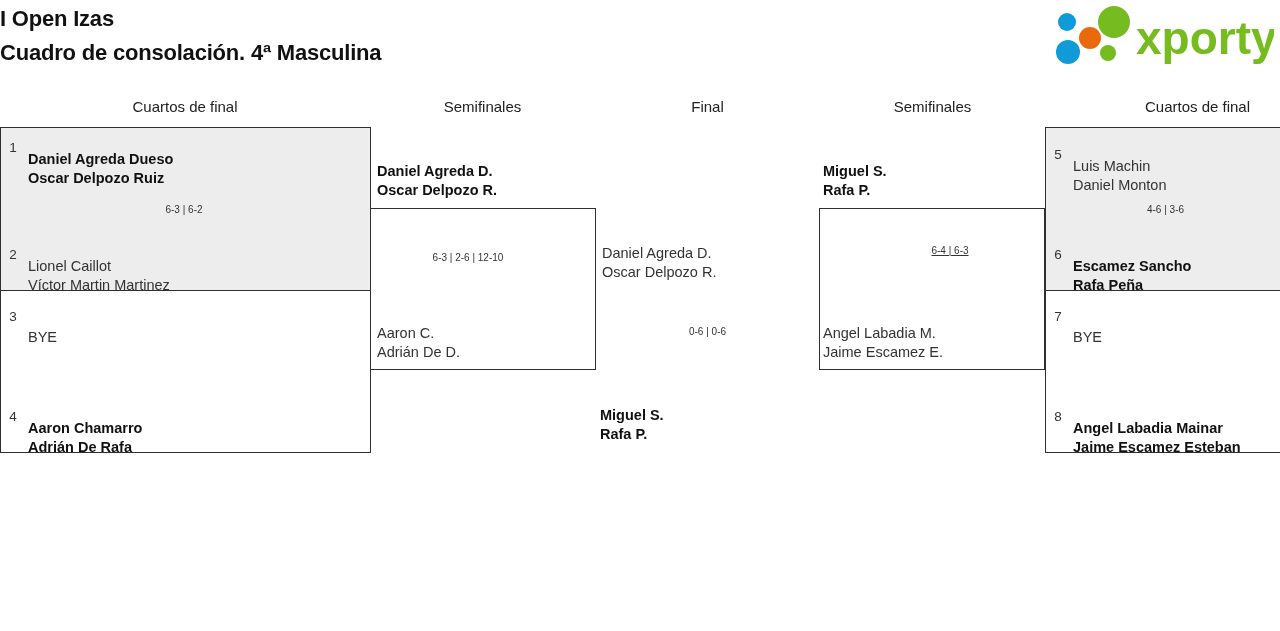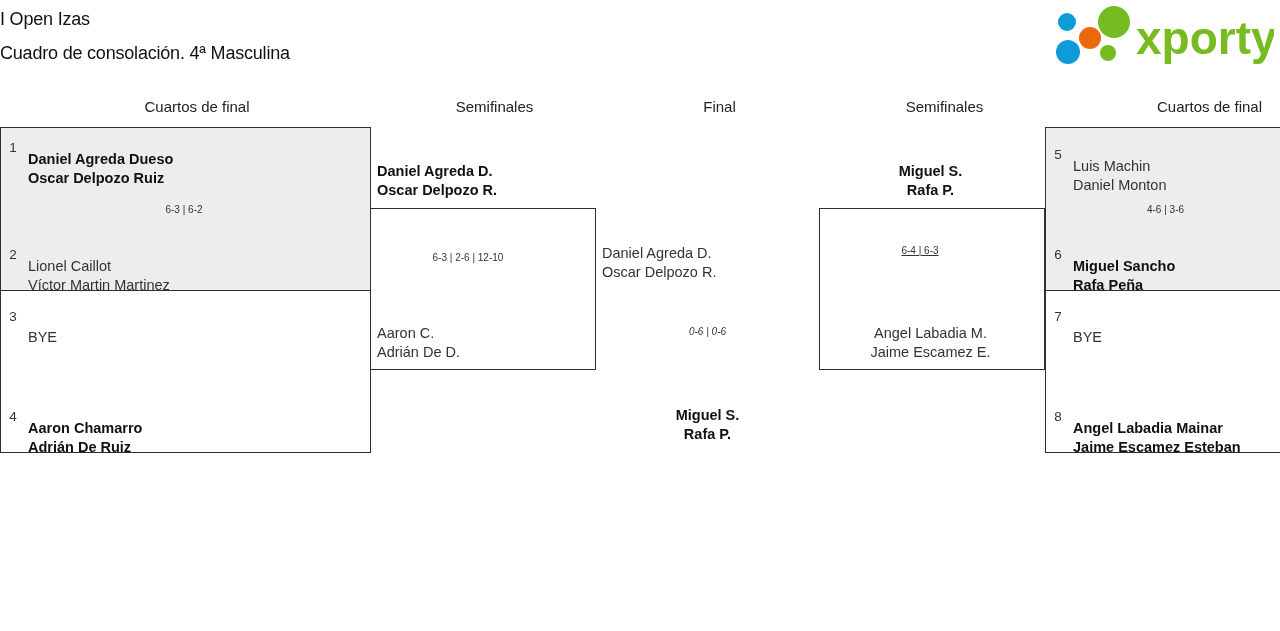--- a/index.html
+++ b/index.html
@@ -35,22 +35,22 @@
 
   .title-block {
     position: absolute;
     left: 0;
     top: 2px;
     width: 900px;
   }
 
   .title-line-1,
   .title-line-2 {
-    font-size: 18px;
-    font-weight: 400;
+    font-size: 22px;
+    font-weight: 700;
     line-height: 34px;
     letter-spacing: -0.2px;
     color: #111111;
     white-space: nowrap;
   }
 
   
   .logo {
     position: absolute;
     right: 6px;
@@ -70,21 +70,20 @@
   }
   .col-header {
     position: absolute;
     top: 0;
     font-size: 15px;
     font-weight: 400;
     line-height: 22px;
     color: #222222;
     text-align: center;
     white-space: nowrap;
-    margin-left: 12px;
   }
   .ch-0 { left: 0px;    width: 370px; }
   .ch-1 { left: 370px;  width: 225px; }
   .ch-2 { left: 595px;  width: 225px; }
   .ch-3 { left: 820px;  width: 225px; }
   .ch-4 { left: 1045px; width: 305px; }
 
   
   .bracket {
     position: absolute;
@@ -136,21 +135,21 @@
     font-size: 14.5px;
     line-height: 19px;
     color: #333333;
     white-space: nowrap;
     margin-top: 13px;
   }
   .entry.winner {
     font-weight: 700;
     color: #111111;
   }
-  .entry.right { text-align: center; }
+  .entry.right { text-align: left; }
 
   .score {
     position: absolute;
     font-size: 10px;
     line-height: 19px;
     color: #333333;
     white-space: nowrap;
   }
   .score.center { text-align: center; }
   .score.right  { text-align: center; }
@@ -212,72 +211,72 @@
     <div class="match-box" style="left:0px; top:290px; width:371px; height:163px;">
     </div>
     <div class="team single" style="left:6px; top:307px; width:350px;">
       <span class="seed">3</span>
       <span class="names">BYE</span>
     </div>
     <div class="team winner" style="left:6px; top:398px; width:350px;">
       <span class="seed">4</span>
       <span class="names">
         <span>Aaron Chamarro</span><br>
-        <span>Adrián De Ruiz</span>
+        <span>Adrián De Rafa</span>
       </span>
     </div>
 
     <div class="match-box" style="left:370px; top:208px; width:226px; height:162px;">
     </div>
     <div class="entry winner" style="left:377px; top:149px; width:215px;">
       <span>Daniel Agreda D.</span><br>
       <span>Oscar Delpozo R.</span>
     </div>
     <div class="score center" style="left:372px; top:248px; width:192px;">6-3 | 2-6 | 12-10</div>
     <div class="entry" style="left:377px; top:311px; width:215px;">
       <span>Aaron C.</span><br>
       <span>Adrián De D.</span>
     </div>
 
     <div class="entry" style="left:602px; top:231px; width:215px;">
       <span>Daniel Agreda D.</span><br>
       <span>Oscar Delpozo R.</span>
     </div>
-    <div class="score center" style="left:596px; top:322px; width:223px;font-style:italic;">0-6 | 0-6</div>
+    <div class="score center" style="left:596px; top:322px; width:223px;">0-6 | 0-6</div>
     <div class="entry right winner" style="left:600px; top:393px; width:215px;">
       <span>Miguel S.</span><br>
       <span>Rafa P.</span>
     </div>
 
     <div class="match-box" style="left:819px; top:208px; width:226px; height:162px;">
     </div>
     <div class="entry right winner" style="left:823px; top:149px; width:215px;">
       <span>Miguel S.</span><br>
       <span>Rafa P.</span>
     </div>
-    <div class="score center" style="left:791px; top:241px; width:258px;text-decoration:underline;">6-4 | 6-3</div>
+    <div class="score center" style="left:821px; top:241px; width:258px;text-decoration:underline;">6-4 | 6-3</div>
     <div class="entry right" style="left:823px; top:311px; width:215px;">
       <span>Angel Labadia M.</span><br>
       <span>Jaime Escamez E.</span>
     </div>
 
     <div class="match-box shaded" style="left:1045px; top:127px; width:290px; height:164px;">
     </div>
     <div class="team" style="left:1051px; top:136px; width:280px;">
       <span class="seed">5</span>
       <span class="names">
         <span>Luis Machin</span><br>
         <span>Daniel Monton</span>
       </span>
     </div>
     <div class="score right" style="left:1051px; top:200px; width:229px;">4-6 | 3-6</div>
     <div class="team winner" style="left:1051px; top:236px; width:280px;">
       <span class="seed">6</span>
       <span class="names">
-        <span>Miguel Sancho</span><br>
+        <span>Escamez Sancho</span><br>
         <span>Rafa Peña</span>
       </span>
     </div>
 
     <div class="match-box" style="left:1045px; top:290px; width:290px; height:163px;">
     </div>
     <div class="team single" style="left:1051px; top:307px; width:280px;">
       <span class="seed">7</span>
       <span class="names">BYE</span>
     </div>

